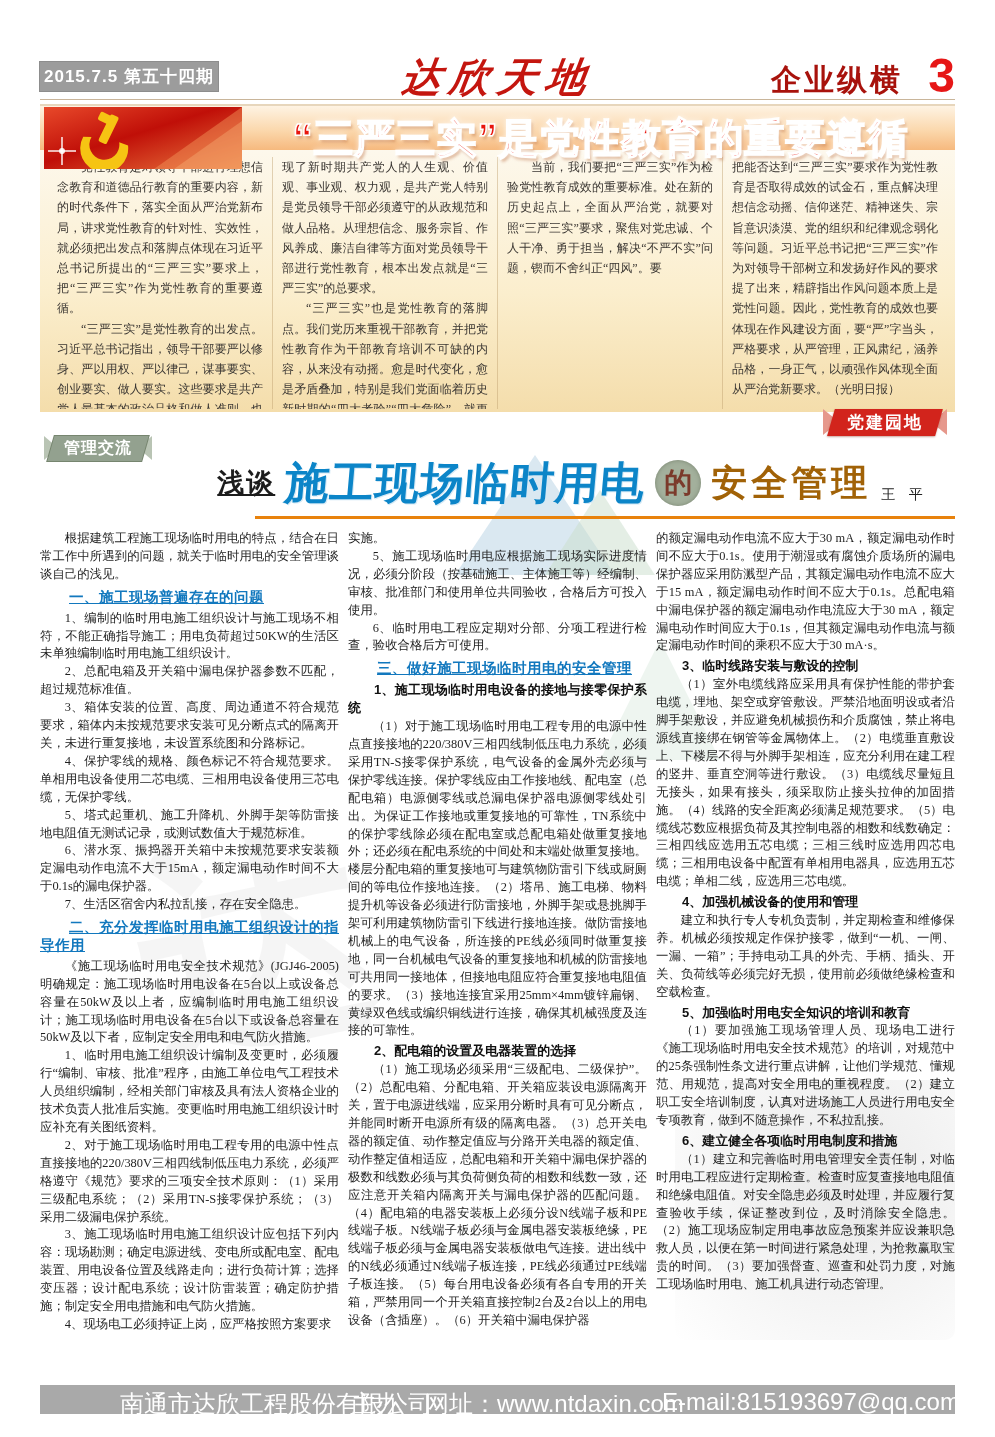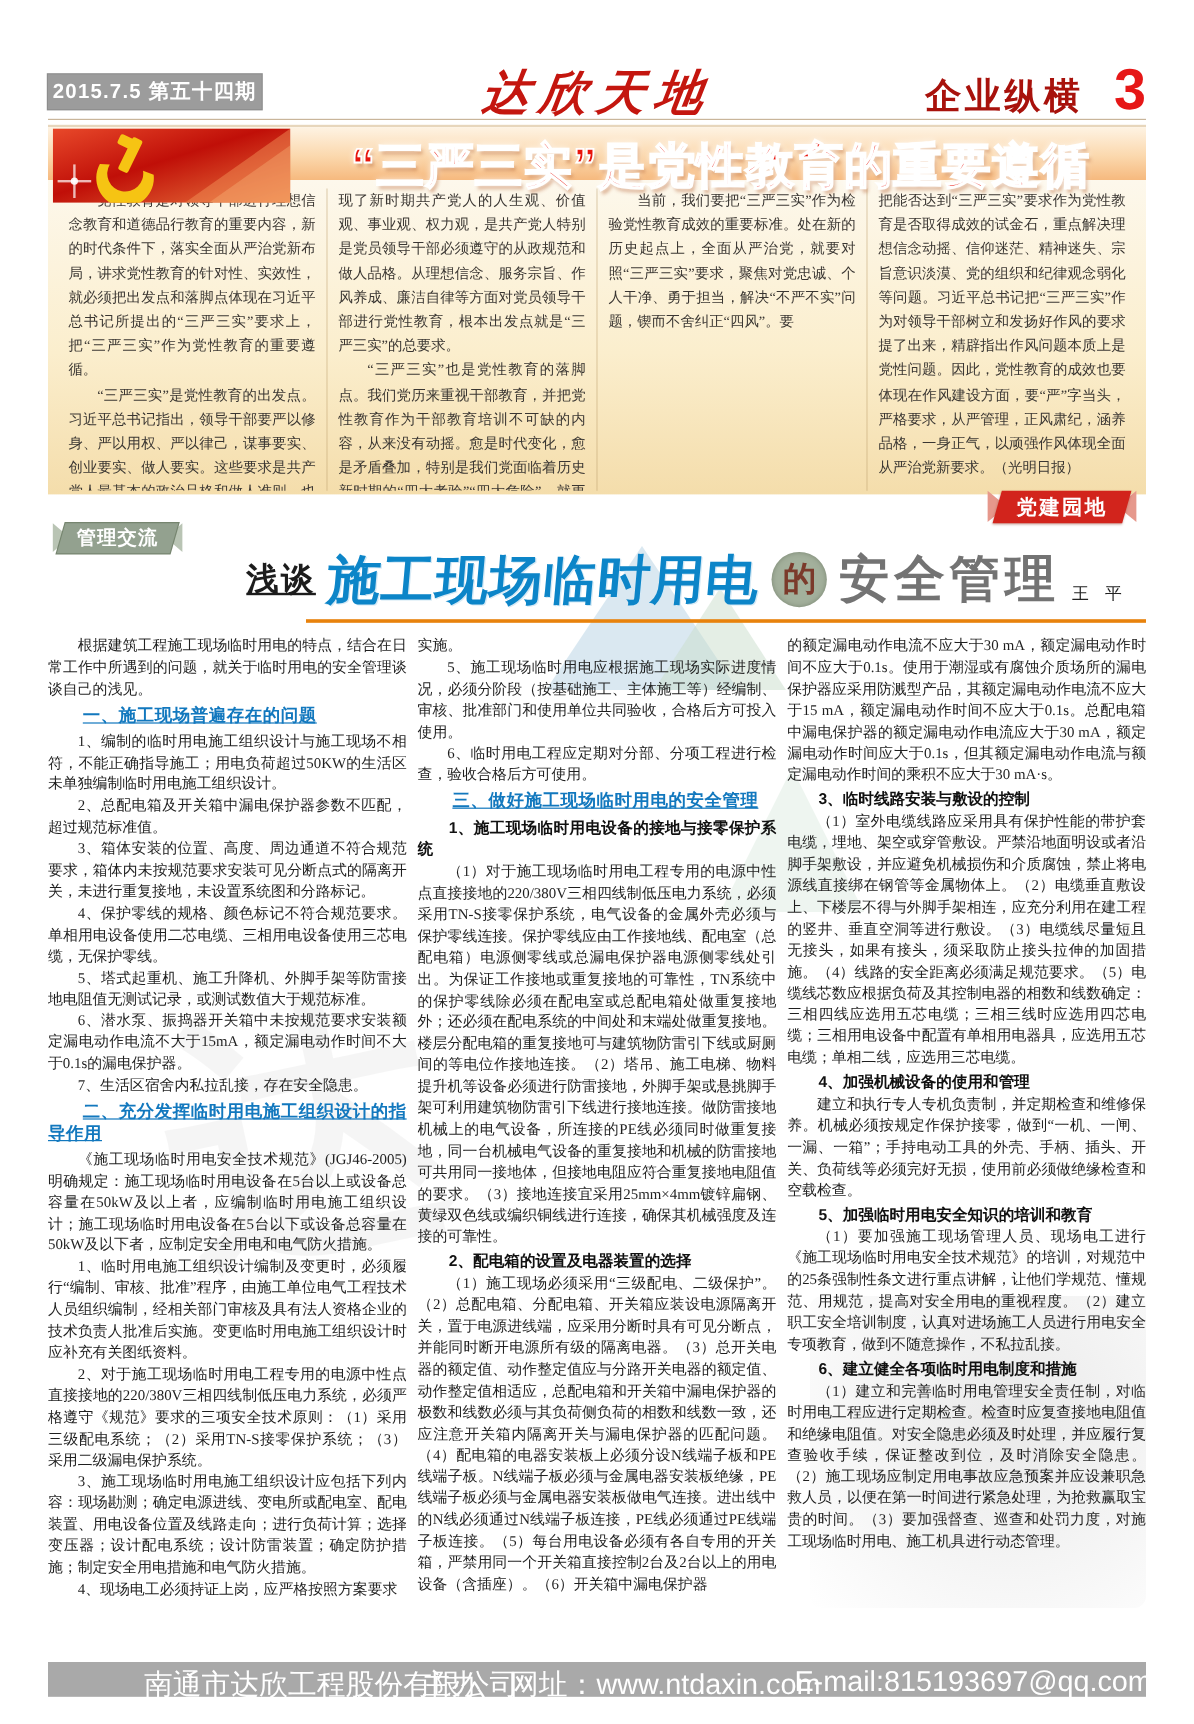--- a/index.html
+++ b/index.html
@@ -97,22 +97,22 @@
     color:#0c85c8;letter-spacing:1px;transform:skewX(-5deg);display:inline-block;
     text-shadow:1px 1px 0 #d5e9f5;
   }
   .t-circle{
     width:46px;height:46px;border-radius:50%;background:#a3b09c;
     display:flex;align-items:center;justify-content:center;
     color:#7b3a2b;font-size:28px;font-weight:bold;font-family:"DejaVu Serif",serif;
     box-shadow:inset 0 0 4px rgba(80,90,70,.5);
   }
   .t-suffix{
-    font-family:"DejaVu Serif",serif;font-weight:bold;font-size:42px;
-    color:#737373;letter-spacing:4px;
+    font-family:"DejaVu Serif",serif;font-weight:bold;font-size:36px;
+    color:#a16207;letter-spacing:4px;
   }
   .t-author{font-size:14px;color:#222;letter-spacing:5px;align-self:flex-end;margin-bottom:8px;}
   .a2-rule{margin:4px 0 0 215px;border-top:3px solid #e8820c;}
   .a2-cols{display:flex;gap:9px;margin-top:11px;height:822px;}
   .a2col{
     flex:1;overflow:hidden;
     font-size:12.4px;line-height:17.9px;text-align:justify;color:#1f1f1f;
   }
   .blk{margin:0;}
   .ind{text-indent:2em;}

